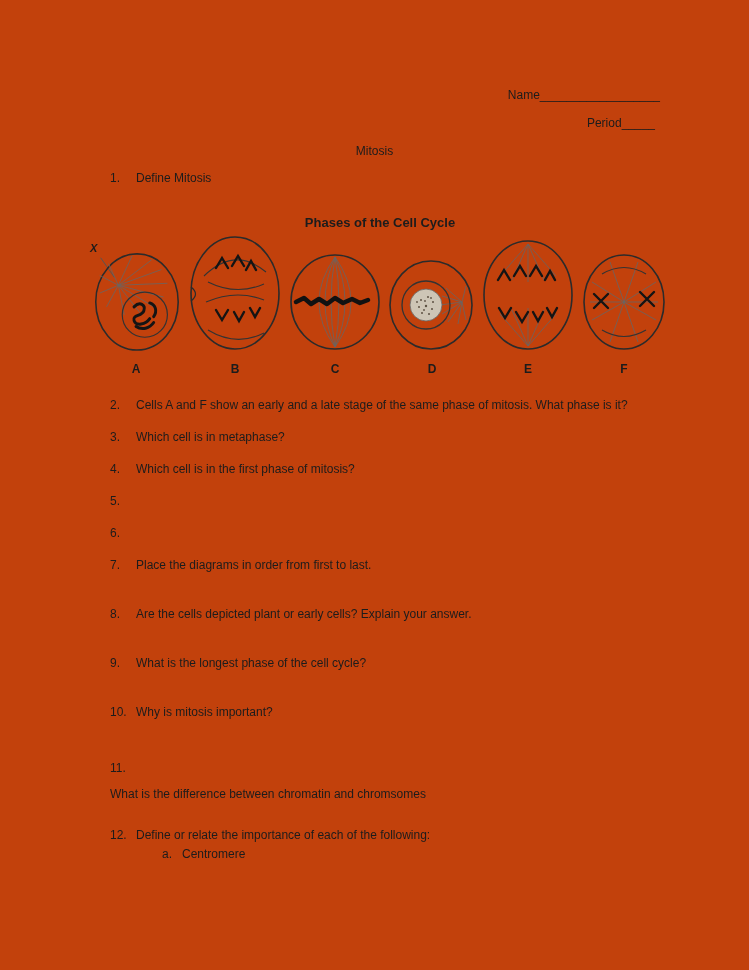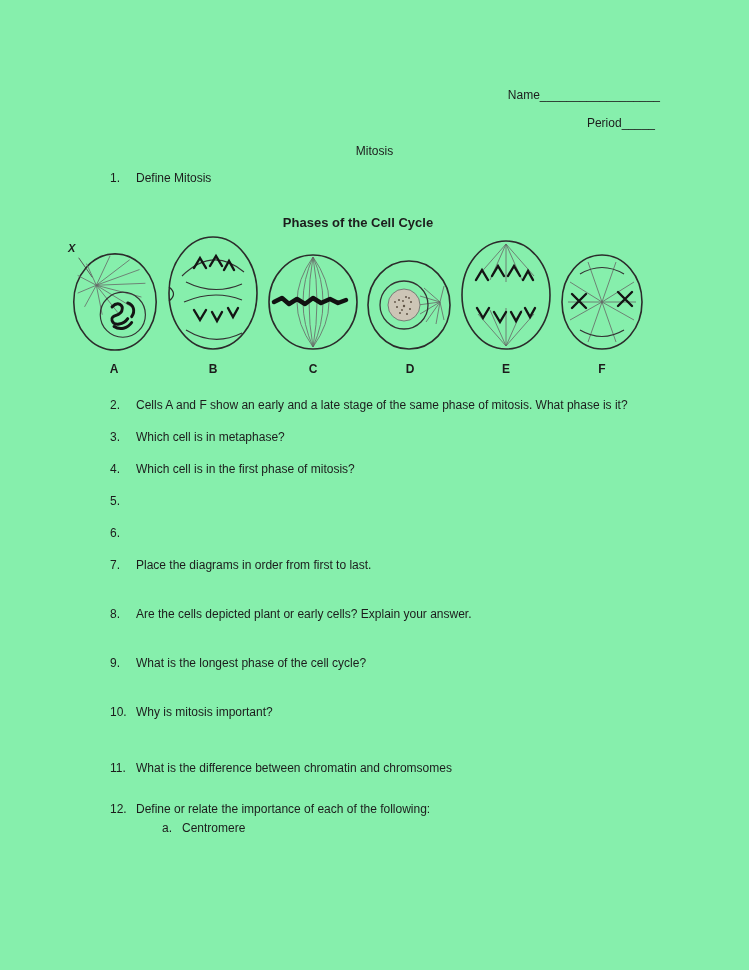--- a/index.html
+++ b/index.html
@@ -2,42 +2,42 @@
 <html><head>
 <meta charset="utf-8">
 <style>
   * { box-sizing: border-box; margin: 0; padding: 0; }
   html,body { background:#ffffff; }
   .page {
     position: relative;
     width: 749px;
     min-height: 970px;
     margin: 0 auto;
-    background: #86efac;
+    background: #c2410c;
     font-family: "Liberation Sans", sans-serif;
     font-size: 12px;
     color: #1c1c1c;
     padding-top: 88px;
   }
   .header-block { }
   .name-line { text-align: right; padding-right: 89px; }
   .period-line { text-align: right; padding-right: 94px; margin-top: 14px; }
   .doc-title { text-align: center; font-weight: normal; margin-top: 14px; }
   .question { display: flex; padding-left: 110px; padding-right: 60px; }
   .qnum { flex: 0 0 26px; }
   .qtext { flex: 1; }
   .q1 { margin-top: 13px; }
   .gap-s { margin-top: 18px; }
   .gap-l { margin-top: 35px; }
-  .gap-xl { margin-top: 42px; }
+  .gap-xl { margin-top: 42px; flex-direction: column; }
   .gap-m { margin-top: 27px; }
   .subq { display: flex; padding-left: 162px; margin-top: 5px; }
   .subletter { flex: 0 0 20px; }
 
-  .figure { margin-top: 30px; margin-left: 68px; width: 580px; }
+  .figure { margin-top: 30px; margin-left: 90px; width: 580px; }
   .fig-title { text-align: center; font-weight: bold; font-size: 13px; margin-bottom: 4px; }
   .cells-row { display: flex; align-items: flex-end; }
   .cell-col { display: flex; flex-direction: column; align-items: center; justify-content: flex-end; margin-right: 6px; }
   .cell-col:last-child { margin-right: 0; }
   .cell-letter { font-weight: bold; margin-top: 10px; font-size: 12px; }
   .cell-a-wrap { position: relative; }
   .x-label { position: absolute; top: -4px; left: 0; font-weight: bold; font-style: italic; font-size: 11px; }
   svg { display: block; }
 </style>
 </head>

